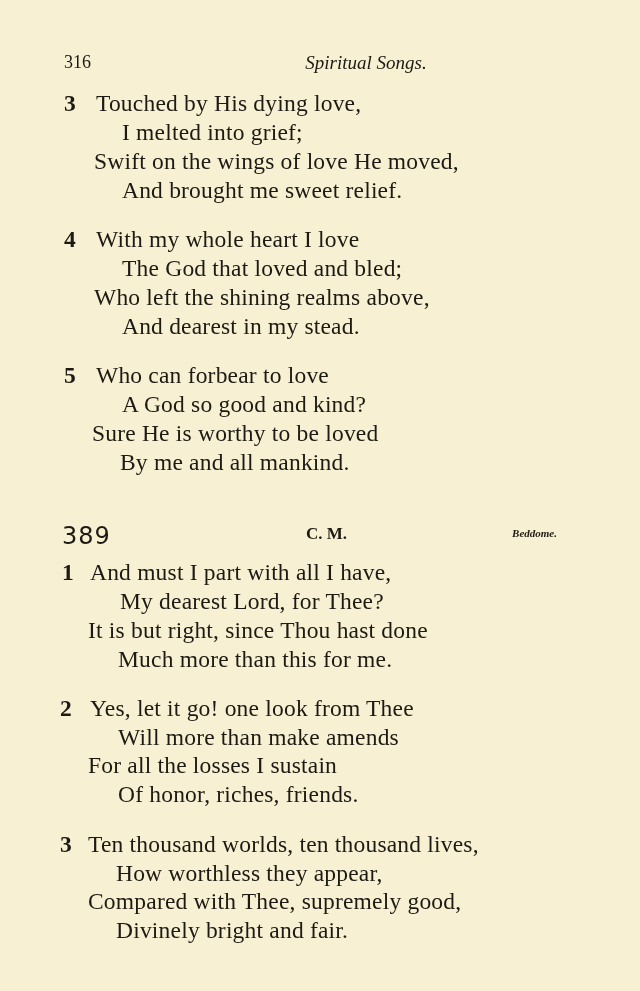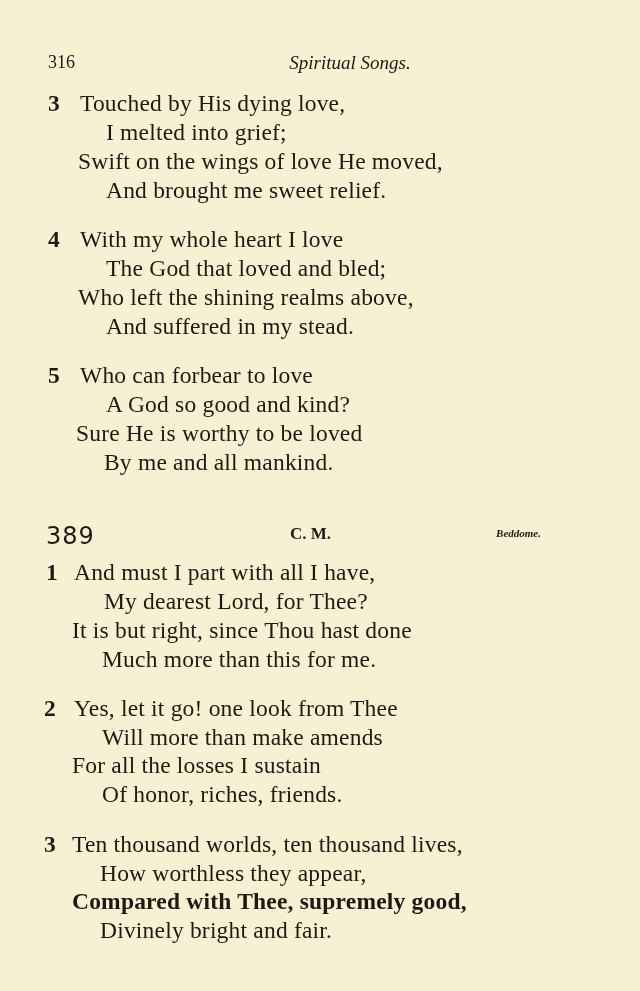--- a/index.html
+++ b/index.html
@@ -3,21 +3,21 @@
   <meta charset="utf-8">
   <style>
     html, body { margin: 0; padding: 0; }
     body {
       width: 640px; height: 991px; overflow: hidden;
       background: #f8f0d2;
       font-family: "DejaVu Serif", "Liberation Serif", serif;
       color: #1d1a14;
       position: relative;
     }
-    .page { position: absolute; left: 0; top: 0; width: 569px; height: 991px; }
+    .page { position: absolute; left: 16px; top: 0; width: 569px; height: 991px; }
     .pnum { position: absolute; left: 48px; top: 52px; font-size: 18px; font-family: "Liberation Serif", serif; }
     .rh { position: absolute; left: 0; width: 640px; top: 52px; text-align: center;
           font-family: "Liberation Serif", serif; font-style: italic; font-size: 19px; padding-left: 60px; box-sizing: border-box; }
     .line { position: absolute; font-family: "Liberation Serif", serif; font-size: 23.5px; white-space: nowrap; letter-spacing: 0.2px; }
     .vn { font-weight: bold; }
     .hnum { position: absolute; left: 46px; top: 522px; font-family: "DejaVu Sans", sans-serif; font-size: 24px; letter-spacing: 1px; }
     .meter { position: absolute; left: 290px; top: 524px; font-family: "Liberation Serif", serif; font-weight: bold; font-size: 17px; }
     .author { position: absolute; right: 28px; top: 527px; font-family: "Liberation Serif", serif; font-style: italic; font-weight: bold; font-size: 11px; }
   </style>
 </head>
@@ -34,21 +34,21 @@
       <span class="line" style="left:80px;top:90px;">Touched by His dying love,</span>
       <span class="line" style="left:106px;top:119px;">I melted into grief;</span>
       <span class="line" style="left:78px;top:148px;">Swift on the wings of love He moved,</span>
       <span class="line" style="left:106px;top:177px;text-align:right;">And brought me sweet relief.</span>
     </div>
     <div>
       <span class="line vn" style="left:48px;top:226px;">4</span>
       <span class="line" style="left:80px;top:226px;">With my whole heart I love</span>
       <span class="line" style="left:106px;top:255px;">The God that loved and bled;</span>
       <span class="line" style="left:78px;top:284px;">Who left the shining realms above,</span>
-      <span class="line" style="left:106px;top:313px;">And suffered in my stead.</span>
+      <span class="line" style="left:106px;top:313px;">And dearest in my stead.</span>
     </div>
     <div>
       <span class="line vn" style="left:48px;top:362px;">5</span>
       <span class="line" style="left:80px;top:362px;">Who can forbear to love</span>
       <span class="line" style="left:106px;top:391px;">A God so good and kind?</span>
       <span class="line" style="left:76px;top:420px;">Sure He is worthy to be loved</span>
       <span class="line" style="left:104px;top:449px;">By me and all mankind.</span>
     </div>
   </div>
 
@@ -70,18 +70,18 @@
       <span class="line vn" style="left:44px;top:695px;">2</span>
       <span class="line" style="left:74px;top:695px;text-align:center;">Yes, let it go! one look from Thee</span>
       <span class="line" style="left:102px;top:724px;">Will more than make amends</span>
       <span class="line" style="left:72px;top:752px;">For all the losses I sustain</span>
       <span class="line" style="left:102px;top:781px;">Of honor, riches, friends.</span>
     </div>
     <div>
       <span class="line vn" style="left:44px;top:831px;">3</span>
       <span class="line" style="left:72px;top:831px;">Ten thousand worlds, ten thousand lives,</span>
       <span class="line" style="left:100px;top:860px;">How worthless they appear,</span>
-      <span class="line" style="left:72px;top:888px;font-weight:bold;">Compared with Thee, supremely good,</span>
+      <span class="line" style="left:72px;top:888px;">Compared with Thee, supremely good,</span>
       <span class="line" style="left:100px;top:917px;">Divinely bright and fair.</span>
     </div>
   </div>
 
 </div>
 
 </body></html>

